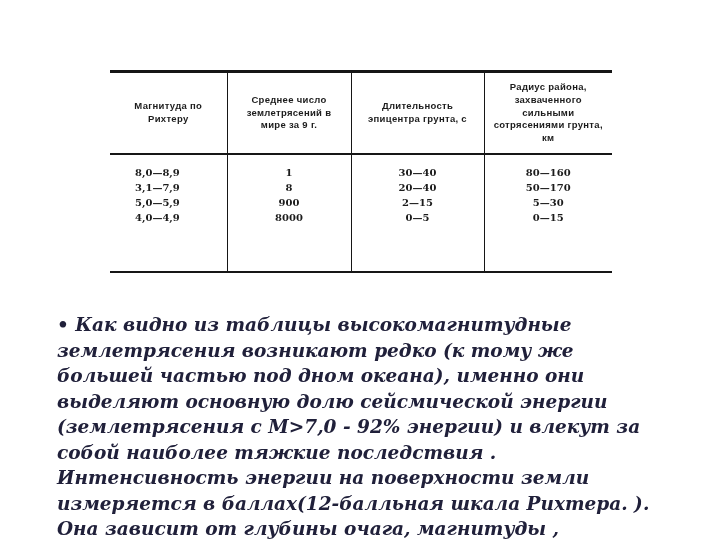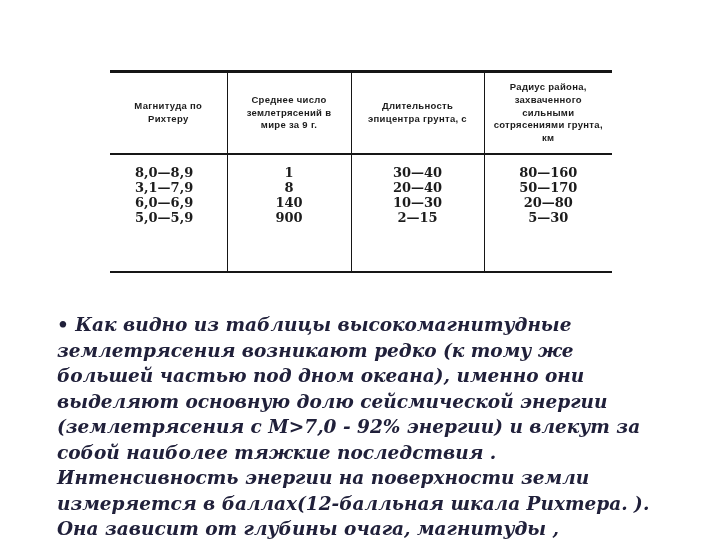--- a/index.html
+++ b/index.html
@@ -48,21 +48,21 @@
     height: 58px;
     border-bottom: 2px solid #161616;
   }
   table.scan th:not(:last-child),
   table.scan td:not(:last-child) {
     border-right: 1.5px solid #161616;
   }
 
   table.scan td {
     font-family: "DejaVu Serif", serif;
-    font-size: 13px;
+    font-size: 10px;
     font-weight: 700;
     line-height: 1;
     height: 15px;
     padding: 0;
     text-align: center;
     white-space: nowrap;
   }
   table.scan tbody tr:first-child td { padding-top: 10px; }
   table.scan td.mag {
     text-align: left;
@@ -114,30 +114,30 @@
           <td>30—40</td>
           <td>80—160</td>
         </tr>
         <tr>
           <td class="mag">3,1—7,9</td>
           <td>8</td>
           <td>20—40</td>
           <td>50—170</td>
         </tr>
         <tr>
-          <td class="mag">6,0—6,9</td>
-          <td>140</td>
-          <td>10—30</td>
-          <td>20—80</td>
-        </tr>
-        <tr>
           <td class="mag">5,0—5,9</td>
           <td>900</td>
           <td>2—15</td>
           <td>5—30</td>
+        </tr>
+        <tr>
+          <td class="mag">4,0—4,9</td>
+          <td>8000</td>
+          <td>0—5</td>
+          <td>0—15</td>
         </tr>
         <tr class="spacer">
           <td></td>
           <td></td>
           <td></td>
           <td></td>
         </tr>
       </tbody>
     </table>
   </div>

